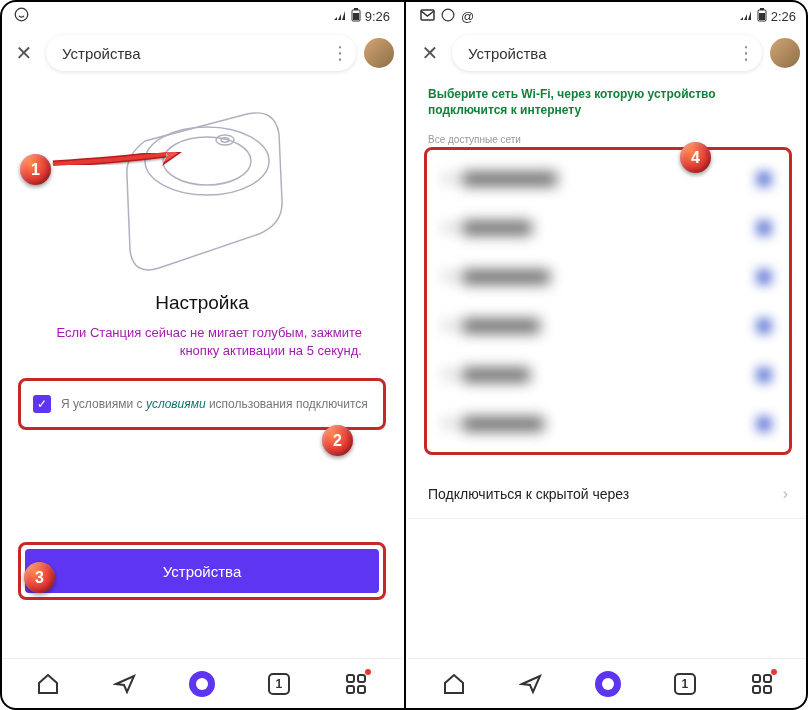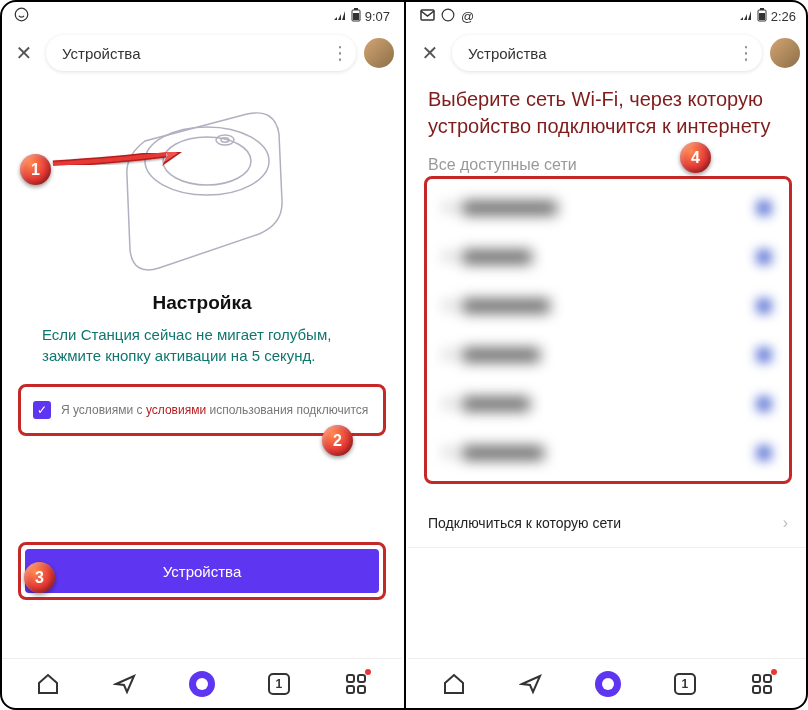--- a/index.html
+++ b/index.html
@@ -13,37 +13,37 @@
 .status-icons { display: flex; gap: 6px; align-items: center; }
 .sb-right { display: flex; gap: 4px; align-items: center; }
 .header { height: 46px; display: flex; align-items: center; padding: 0 8px; gap: 8px; }
 .close-x { width: 28px; height: 28px; display: flex; align-items: center; justify-content: center; font-size: 20px; color: #555; }
 .search-pill { flex: 1; height: 36px; background: #fff; border-radius: 18px; box-shadow: 0 1px 4px rgba(0,0,0,0.12); display: flex; align-items: center; justify-content: space-between; padding: 0 8px 0 16px; font-size: 15px; color: #333; gap: 32px; }
 .dots { font-size: 18px; color: #888; letter-spacing: -1px; }
 .avatar { width: 30px; height: 30px; border-radius: 50%; background: linear-gradient(135deg, #d4a574, #8b6f47); flex-shrink: 0; }
 .content { flex: 1; padding: 0 16px; overflow: hidden; position: relative; }
 .device-illustration { width: 210px; height: 170px; margin: 30px auto 16px; position: relative; }
 .speaker-svg { width: 100%; height: 100%; }
-.setup-title { text-align: center; font-size: 19px; color: #111; margin: 6px 0 10px; font-weight: 700; }
-.setup-instr { text-align: left; font-size: 15px; color: #0f766e; line-height: 1.4; padding: 0 24px; }
+.setup-title { text-align: center; font-size: 19px; color: #111; margin: 6px 0 10px; font-weight: 400; }
+.setup-instr { text-align: right; font-size: 13px; color: #a21caf; line-height: 1.4; padding: 0 24px; }
 .consent-box { margin-top: 18px; border: 3px solid #c62828; border-radius: 8px; padding: 14px 12px; display: flex; align-items: center; gap: 10px; position: relative; }
 .chk { width: 18px; height: 18px; background: #5e35f0; border-radius: 3px; display: flex; align-items: center; justify-content: center; color: #fff; font-size: 12px; flex-shrink: 0; }
 .consent-txt { font-size: 12px; color: #777; }
-.consent-txt .link { color: #b91c1c; }
+.consent-txt .link { color: #0f766e; font-style: italic; }
 .continue-wrap { position: absolute; left: 16px; right: 16px; bottom: 58px; border: 3px solid #c62828; border-radius: 8px; padding: 4px; }
 .continue-btn { width: 100%; height: 44px; background: #5e35f0; color: #fff; border: none; border-radius: 4px; font-size: 15px; }
 .bottom-nav { height: 50px; display: flex; align-items: center; justify-content: space-around; border-top: 1px solid #eee; padding: 0 8px; }
 .nav-ico { width: 26px; height: 26px; display: flex; align-items: center; justify-content: center; color: #333; position: relative; }
 .nav-alice { width: 26px; height: 26px; border-radius: 50%; background: #5e35f0; position: relative; }
 .nav-alice::after { content: ''; position: absolute; top: 7px; left: 7px; width: 12px; height: 12px; border-radius: 50%; background: #fff; }
 .nav-one { width: 22px; height: 22px; border: 2px solid #333; border-radius: 5px; font-size: 12px; font-weight: 600; display:flex; align-items:center; justify-content:center;}
 .nav-grid { position: relative; }
 .nav-grid::after { content: ''; position: absolute; top: -2px; right: -2px; width: 6px; height: 6px; background: #e53935; border-radius: 50%; }
-.wifi-title { font-size: 20px; font-weight: 400; color: #7f1d1d; line-height: 1.35; margin: 10px 4px 14px; }
-.wifi-subtitle { font-size: 16px; color: #999; margin: 16px 4px 2px; }
+.wifi-title { font-size: 12px; font-weight: 700; color: #15803d; line-height: 1.35; margin: 10px 4px 14px; }
+.wifi-subtitle { font-size: 10px; color: #999; margin: 16px 4px 2px; }
 .wifi-list { border: 3px solid #c62828; border-radius: 8px; padding: 4px 0; margin-bottom: 14px; position: relative; }
 .wifi-row { height: 49px; display: flex; align-items: center; justify-content: space-between; padding: 0 18px; }
 .wifi-blur { flex: 1; height: 18px; filter: blur(7px); display: flex; align-items: center; gap: 10px; }
 .wifi-blur .dot { width: 7px; height: 7px; background: #888; border-radius: 50%; }
 .wifi-blur .bar { height: 14px; background: #666; border-radius: 3px; }
 .wifi-lock { width: 14px; height: 14px; filter: blur(6px); background: #4a64d0; border-radius: 2px; }
 .hidden-net { height: 50px; margin: 0 -16px; padding: 0 20px; display: flex; align-items: center; justify-content: space-between; border-bottom: 1px solid #eee; font-size: 14px; color: #222; }
 .chev { color: #bbb; font-size: 16px; }
 .marker { position: absolute; width: 31px; height: 31px; border-radius: 50%; background: radial-gradient(circle at 35% 30%, #ff8a50, #e53935 55%, #b71c1c); box-shadow: 0 2px 4px rgba(0,0,0,0.4), inset -2px -2px 5px rgba(0,0,0,0.3), inset 2px 2px 4px rgba(255,255,255,0.35); display: flex; align-items: center; justify-content: center; color: #fff; font-weight: 700; font-size: 16px; z-index: 20; }
 .arrow { position: absolute; z-index: 19; }
@@ -63,21 +63,21 @@
     </div>
     <div class="sb-right">
       <span><svg width="14" height="12">
             <path d="M1 11 L4 11 L4 8 Z M5 11 L8 11 L8 5 Z M9 11 L12 11 L12 2 Z" fill="#333"></path>
           </svg></span>
       <span><svg width="10" height="14">
             <rect x="1" y="2" width="8" height="11" rx="1" fill="none" stroke="#333"></rect>
             <rect x="2" y="5" width="6" height="7" fill="#333"></rect>
             <rect x="3" y="0" width="4" height="2" fill="#333"></rect>
           </svg></span>
-      <span>9:07</span>
+      <span>9:26</span>
     </div>
   </div>
   <div class="header">
     <div class="close-x">✕</div>
     <div class="search-pill">
       <span>Устройства</span>
       <span class="dots">⋮</span>
     </div>
     <div class="avatar"></div>
   </div>
@@ -206,21 +206,21 @@
         </div>
       <div class="wifi-row">
           <div class="wifi-blur">
             <div class="dot"></div>
             <div class="bar" style="width:82px"></div>
           </div>
           <div class="wifi-lock"></div>
         </div>
     </div>
     <div class="hidden-net">
-      <span>Подключиться к которую сети</span>
+      <span>Подключиться к скрытой через</span>
       <span class="chev">›</span>
     </div>
   </div>
   <div class="bottom-nav">
     <div class="nav-ico">
         <svg width="24" height="24" fill="none" stroke="#333" stroke-width="2">
           <path d="M3 11 L12 3 L21 11 V21 H3 Z"></path>
         </svg>
       </div>
     <div class="nav-ico">

